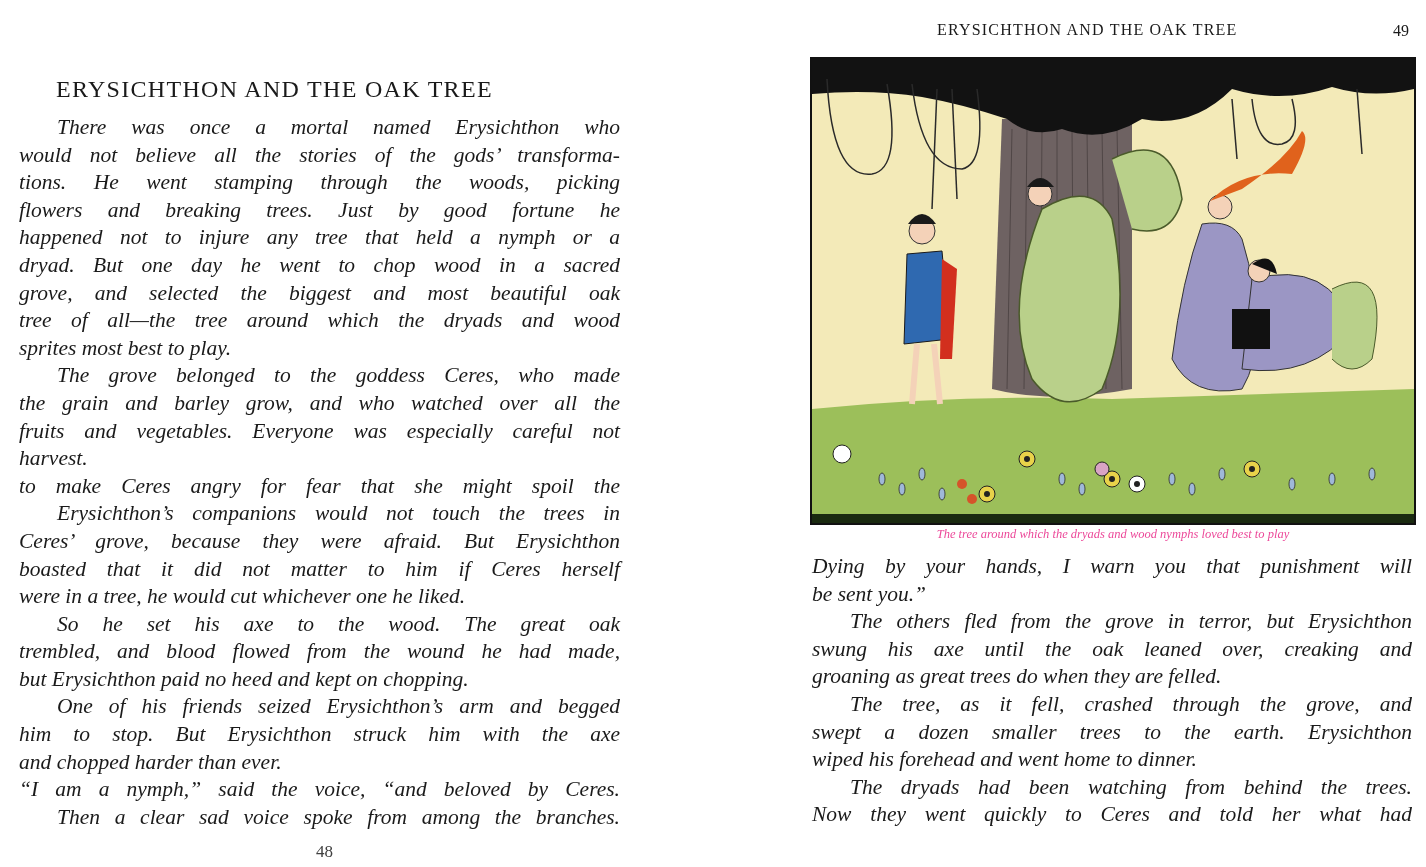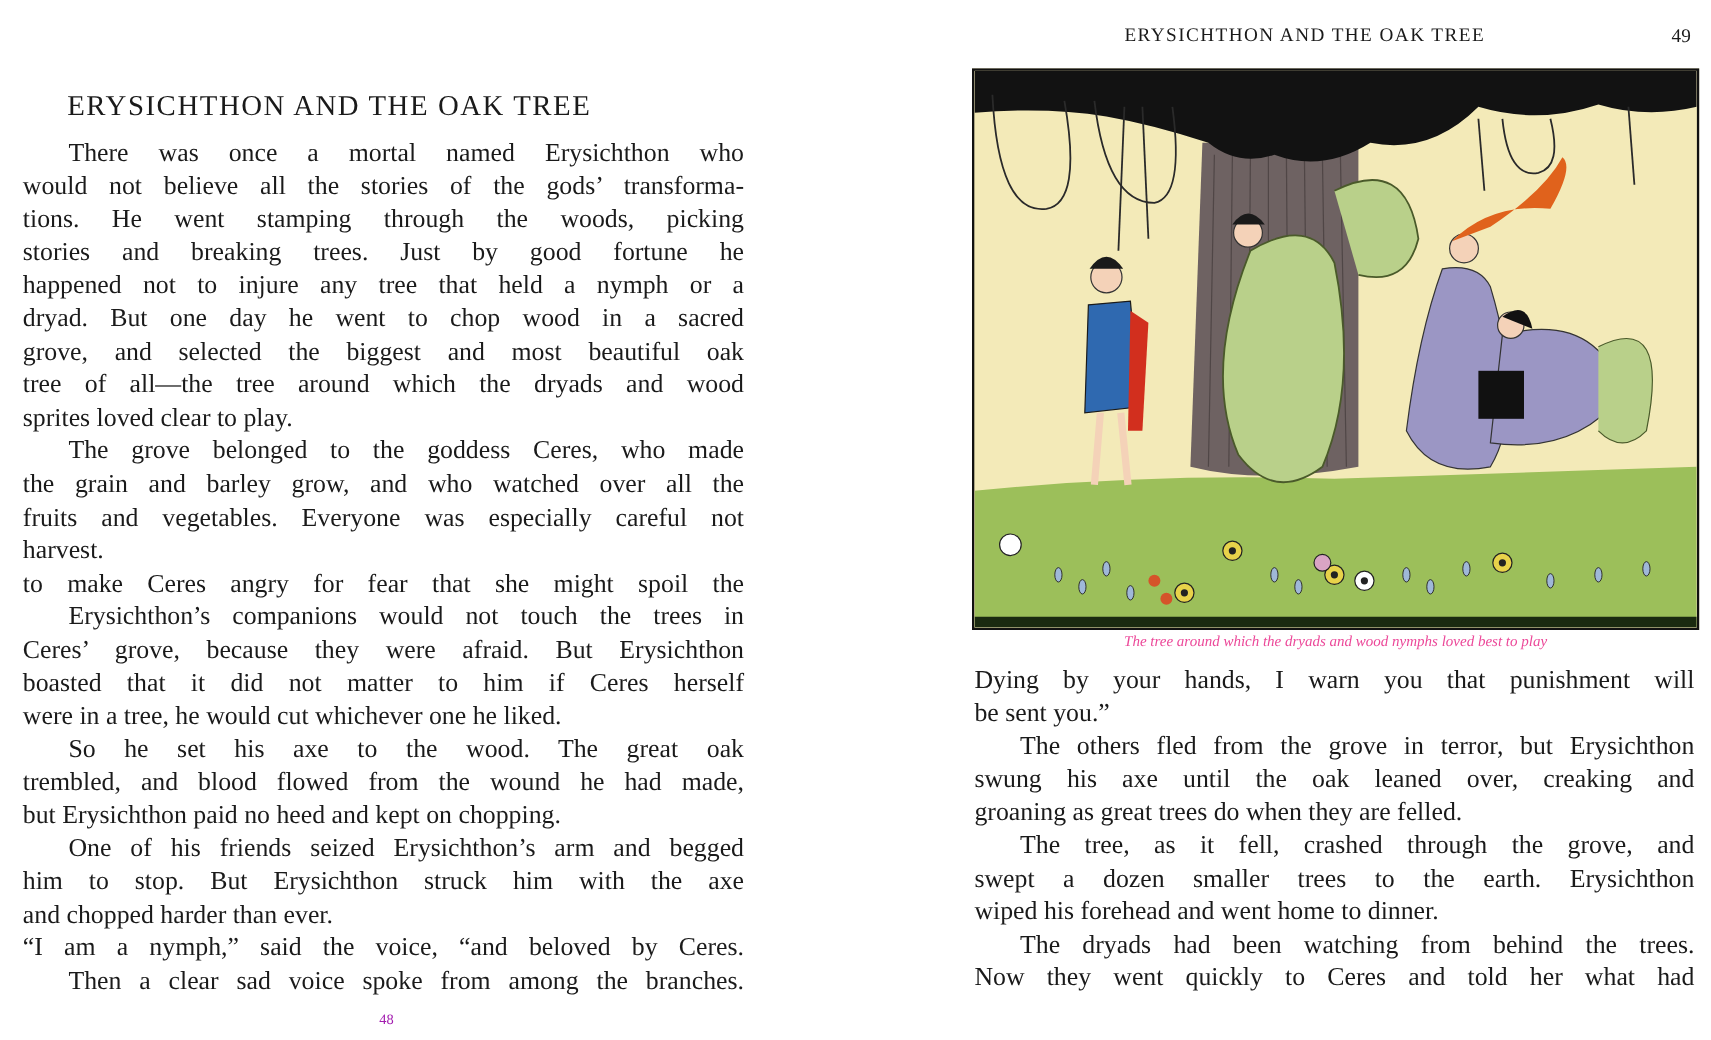--- a/index.html
+++ b/index.html
@@ -11,24 +11,24 @@
   .page-left { left:0; width:640px; }
   .page-right { left:800px; width:626px; }
 
   .chapter-title {
     position:absolute; left:56px; top:76px; font-size:24px; letter-spacing:1.3px;
     white-space:nowrap; color:#1a1a1a;
   }
   .text-block { position:absolute; font-size:21.5px; line-height:27.6px; }
   .left-text { left:19px; top:114px; width:601px; }
   .right-text { left:12px; top:553px; width:600px; }
-  .line { display:block; text-align:justify; text-align-last:justify; white-space:nowrap; height:27.6px; }
+  .line { display:block; text-align:justify; text-align-last:justify; white-space:nowrap; height:27.6px;font-style:italic; }
   .line.last { text-align-last:left; }
   .line.indent { padding-left:38px; }
-  .folio { position:absolute; font-size:12px; color:#a21caf; }
+  .folio { position:absolute; font-size:17px; color:#404040; }
   .folio-left { left:316px; top:842px; }
   .running-head { position:absolute; left:137px; top:21px; font-size:16px; letter-spacing:1.2px; white-space:nowrap; }
   .folio-right { position:absolute; left:593px; top:22px; font-size:16px; }
 
   .plate {
     position:absolute; left:10px; top:57px; width:606px; height:468px;
     border:2px solid #111; background:#f3eab8; overflow:hidden; box-sizing:border-box;
   }
   .caption {
     position:absolute; left:0; top:527px; width:626px; text-align:center;
@@ -37,26 +37,26 @@
 </style>
 </head>
 <body>
 
 <div class="page page-left">
   <div class="chapter-title">ERYSICHTHON AND THE OAK TREE</div>
   <div class="text-block left-text" id="left-text">
       <span class="line indent">There was once a mortal named Erysichthon who</span>
       <span class="line">would not believe all the stories of the gods’ transforma-</span>
       <span class="line">tions. He went stamping through the woods, picking</span>
-      <span class="line">stories and breaking trees. Just by good fortune he</span>
+      <span class="line">flowers and breaking trees. Just by good fortune he</span>
       <span class="line">happened not to injure any tree that held a nymph or a</span>
       <span class="line">dryad. But one day he went to chop wood in a sacred</span>
       <span class="line">grove, and selected the biggest and most beautiful oak</span>
       <span class="line">tree of all—the tree around which the dryads and wood</span>
-      <span class="line last">sprites loved clear to play.</span>
+      <span class="line last">sprites most best to play.</span>
       <span class="line indent">The grove belonged to the goddess Ceres, who made</span>
       <span class="line">the grain and barley grow, and who watched over all the</span>
       <span class="line">fruits and vegetables. Everyone was especially careful not</span>
       <span class="line last">harvest.</span>
       <span class="line">to make Ceres angry for fear that she might spoil the</span>
       <span class="line indent">Erysichthon’s companions would not touch the trees in</span>
       <span class="line">Ceres’ grove, because they were afraid. But Erysichthon</span>
       <span class="line">boasted that it did not matter to him if Ceres herself</span>
       <span class="line last">were in a tree, he would cut whichever one he liked.</span>
       <span class="line indent">So he set his axe to the wood. The great oak</span>

